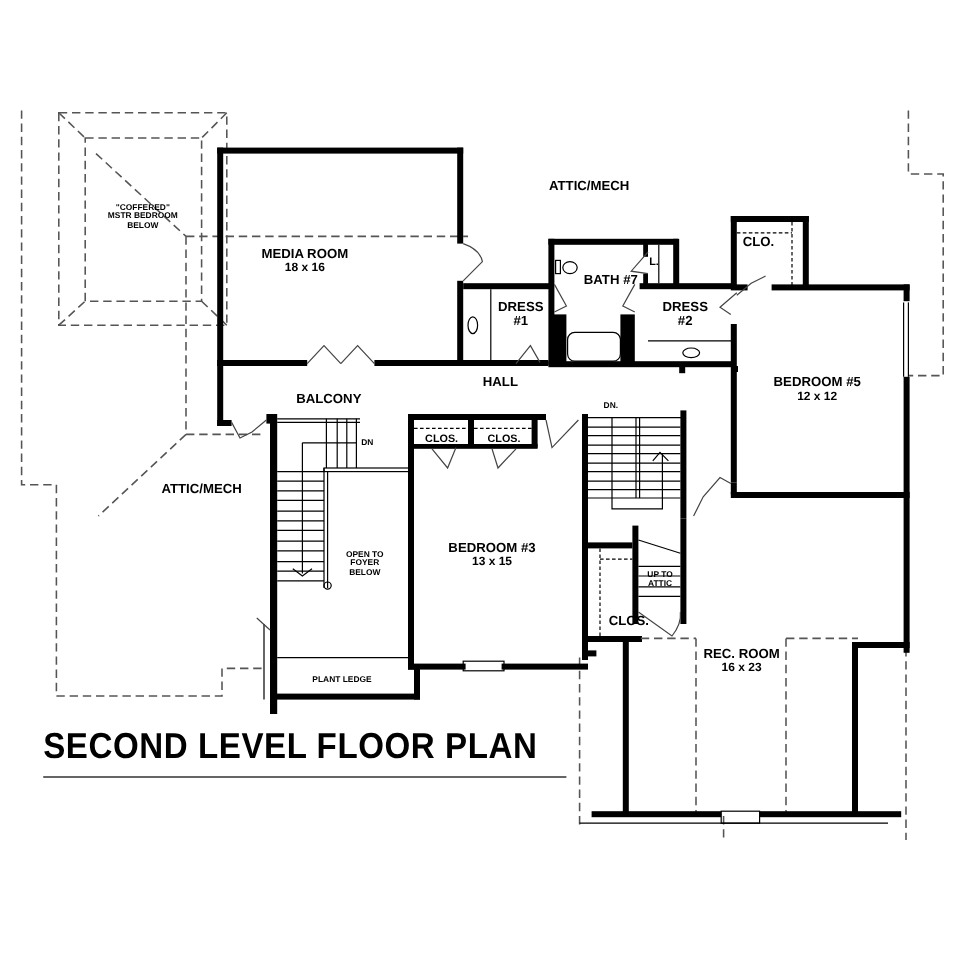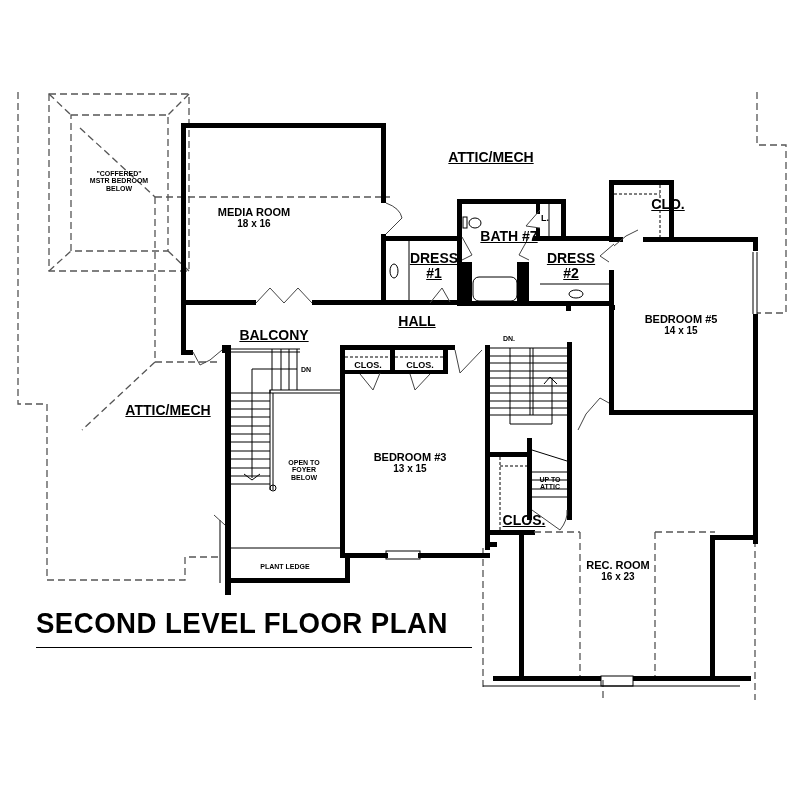--- a/index.html
+++ b/index.html
@@ -5,21 +5,21 @@
   html, body { margin: 0; padding: 0; background: #ffffff; }
   body { width: 800px; height: 800px; position: relative; overflow: hidden; font-family: "Liberation Sans", sans-serif; }
   svg { position: absolute; left: 0; top: 0; }
   .wall { fill: #000; }
   .thin { stroke: #000; stroke-width: 1; fill: none; }
   .dash { stroke: #555; stroke-width: 1.3; fill: none; stroke-dasharray: 7 4; }
   .door { stroke: #444; stroke-width: 1; fill: none; }
   .lbl { position: absolute; font-family: "Liberation Sans", sans-serif; font-weight: bold; color: #000; text-align: center; white-space: nowrap; line-height: 1.05; transform: translate(-50%, 0); }
   .lbl .dim { display: block; font-size: 10px; }
   .s11 { font-size: 11px; }
-  .s10 { font-size: 14px; text-decoration: underline; }
+  .s10 { font-size: 11px; }
   .s9 { font-size: 9px; }
   .s7 { font-size: 7px; }
   .title { position: absolute; left: 36px; top: 606px; font-family: "Liberation Sans", sans-serif; font-weight: bold; font-size: 30px; letter-spacing: 0.5px; color: #000; transform: scaleX(0.92); transform-origin: left top; }
   .title-rule { position: absolute; left: 36px; top: 647px; width: 436px; height: 1px; background: #000; }
 </style>
 </head>
 <body>
 
 <svg width="800" height="800" viewBox="0 0 800 800">
 
@@ -226,25 +226,25 @@
 
 <div class="lbl s10" style="left:434px; top:251px;">
   <span>DRESS</span><br>
   <span>#1</span>
 </div>
 <div class="lbl s10" style="left:571px; top:251px;">
   <span>DRESS</span><br>
   <span>#2</span>
 </div>
 
-<div class="lbl s10" style="left:668px; top:197px;">CLO.</div>
+<div class="lbl s10" style="left:632px; top:197px;">CLO.</div>
 
 <div class="lbl s11" style="left:681px; top:314px;">
   <span>BEDROOM #5</span>
-  <span class="dim">14 x 15</span>
+  <span class="dim">12 x 12</span>
 </div>
 
 <div class="lbl s10" style="left:274px; top:328px;text-align:center;">BALCONY</div>
 <div class="lbl s10" style="left:417px; top:314px;">HALL</div>
 
 <div class="lbl s10" style="left:168px; top:403px;">ATTIC/MECH</div>
 
 <div class="lbl s7" style="left:306px; top:366px;">DN</div>
 
 <div class="lbl s7" style="left:304px; top:459px;">
@@ -265,19 +265,19 @@
 
 <div class="lbl s7" style="left:509px; top:335px;">DN.</div>
 
 <div class="lbl s7" style="left:550px; top:476px;">
   <span>UP TO</span><br>
   <span>ATTIC</span>
 </div>
 
 <div class="lbl s10" style="left:524px; top:513px;">CLOS.</div>
 
-<div class="lbl s11" style="left:618px; top:560px;">
+<div class="lbl s11" style="left:618px; top:540px;">
   <span>REC. ROOM</span>
   <span class="dim">16 x 23</span>
 </div>
 
 <div class="title">SECOND LEVEL FLOOR PLAN</div>
 <div class="title-rule"></div>
 
 </body></html>

